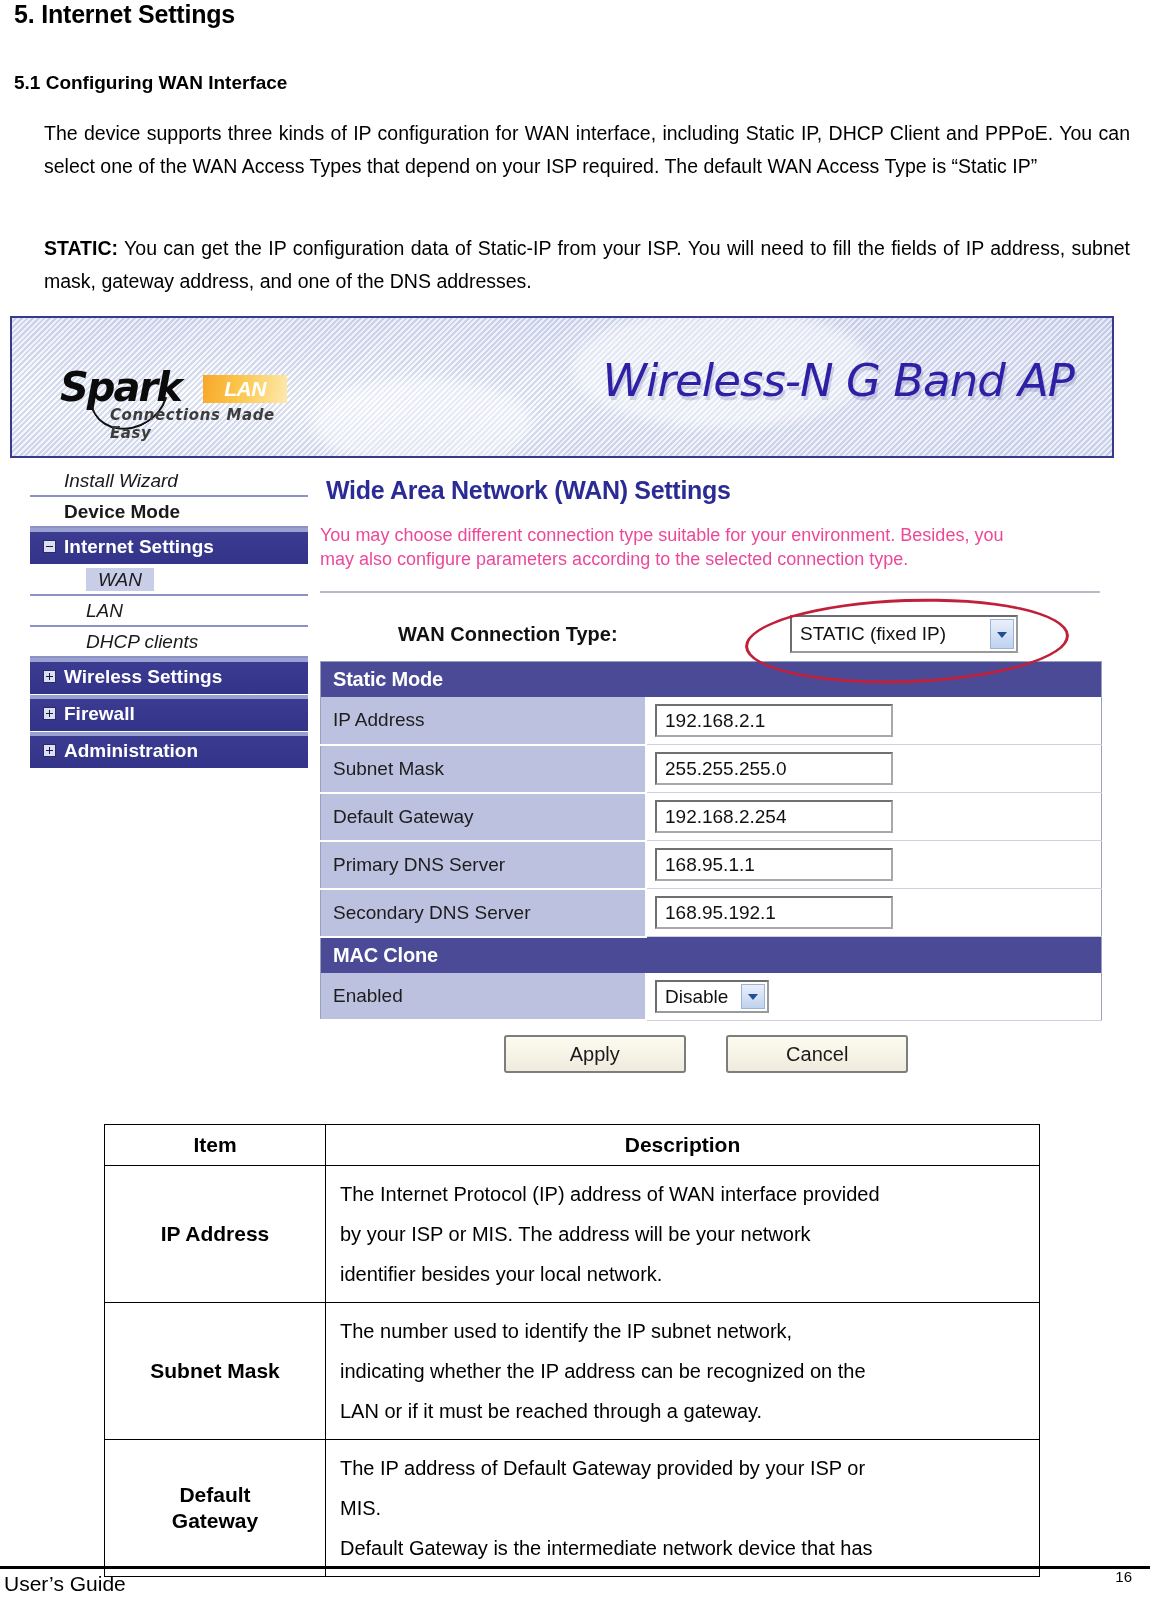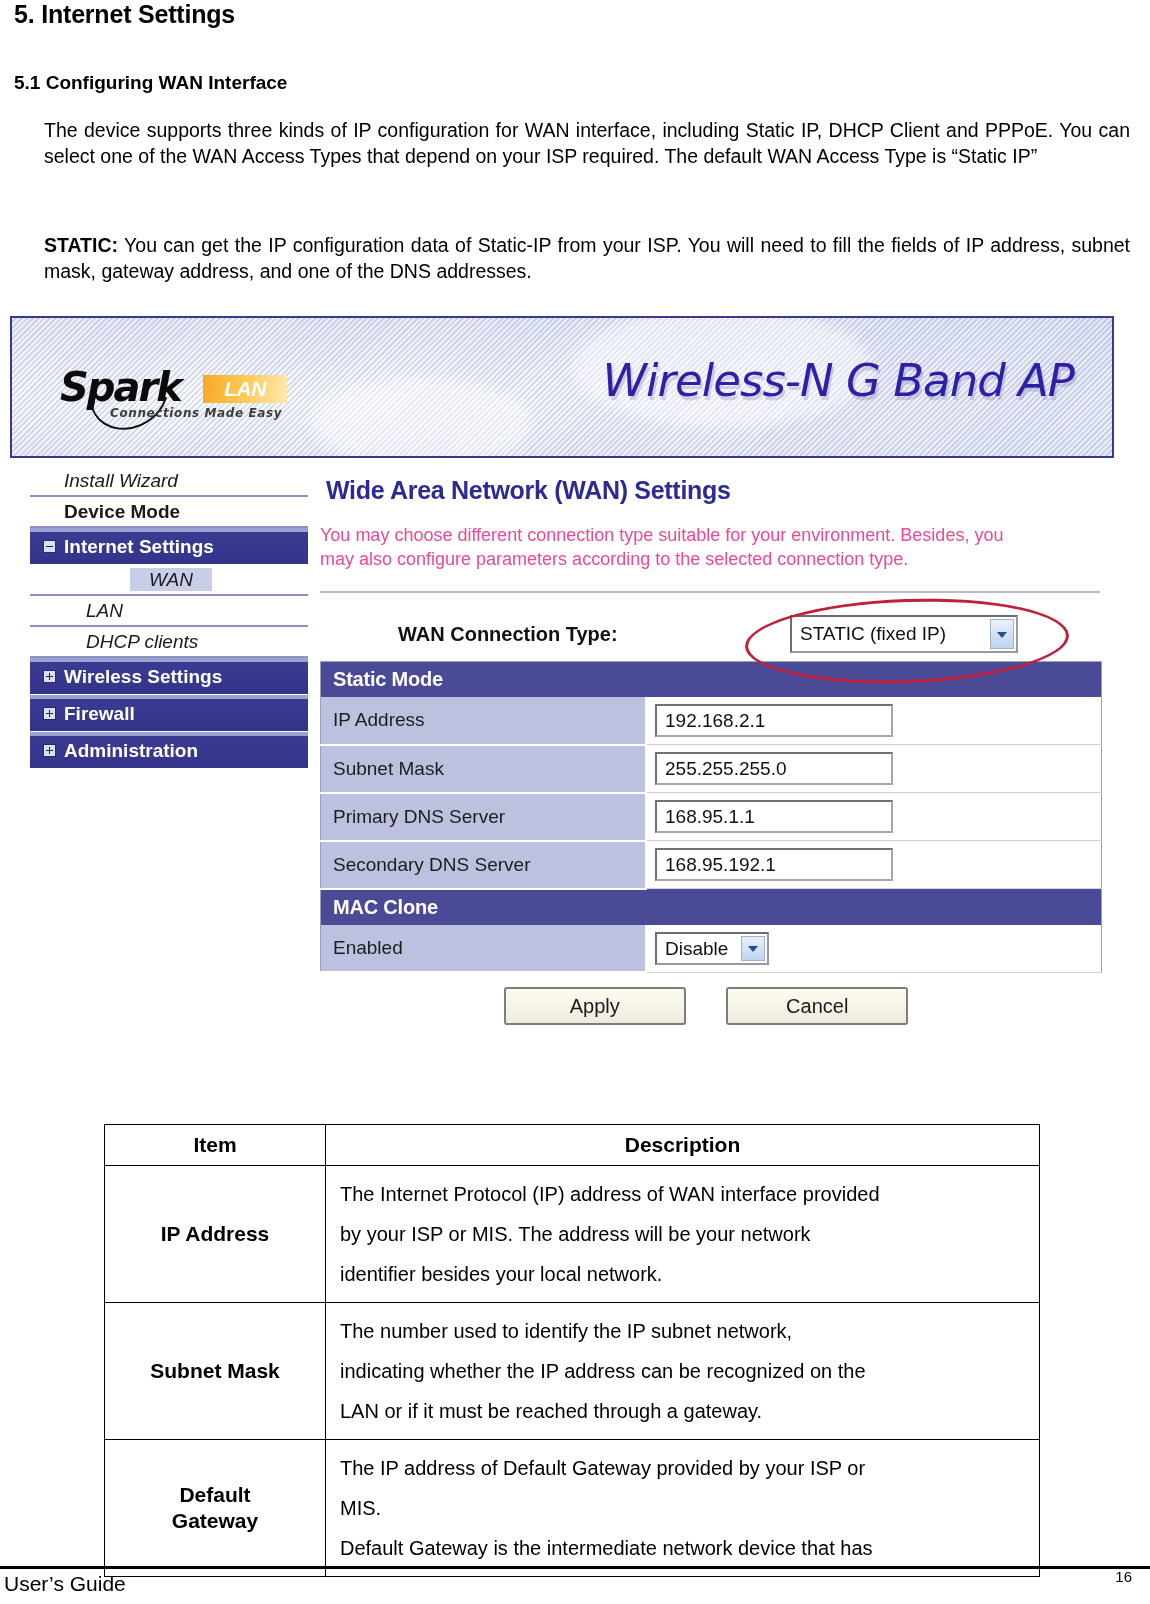--- a/index.html
+++ b/index.html
@@ -30,21 +30,21 @@
     left: 14px;
     top: 72px;
     font-size: 19px;
     font-weight: bold;
   }
   .doc-p {
     position: absolute;
     left: 44px;
     width: 1086px;
     font-size: 19.5px;
-    line-height: 26px;
+    line-height: 33px;
     text-align: justify;
     color: #000;
   }
   .doc-p.p1 { top: 117px; }
   .doc-p.p2 { top: 232px; }
   .doc-p b { font-weight: bold; }
 
   
   .router-shot {
     position: absolute;
@@ -117,21 +117,21 @@
     border: 2px solid #111;
     border-radius: 50%;
     transform: rotate(-32deg);
     border-right-color: transparent;
     border-top-color: transparent;
   }
   .logo-tag {
     position: absolute;
     left: 50px;
     top: 44px;
-    font-size: 12px;
+    font-size: 15px;
     font-weight: bold;
     font-style: italic;
     color: #3c3c3c;
     letter-spacing: 0.6px;
     font-family: "DejaVu Sans", sans-serif;
   }
   .banner-title {
     position: absolute;
     right: 38px;
     top: 36px;
@@ -172,22 +172,21 @@
   .nav-sub {
     height: 31px;
     line-height: 29px;
     padding-left: 56px;
     font-style: italic;
     border-bottom: 2px solid #8c93c4;
     background: #ffffff;
   }
   .nav-sub .hl {
     background: #c8cde8;
-    padding: 1px 19px;
-    margin-left: 44px;
+    padding: 1px 12px;
   }
   .nav-group {
     height: 37px;
     line-height: 37px;
     padding-left: 34px;
     font-weight: bold;
     color: #ffffff;
     background: linear-gradient(#9aa0cf 0%, #9aa0cf 10%, #3b3b92 11%, #33338a 100%);
     border-bottom: 1px solid #ffffff;
   }
@@ -513,20 +512,26 @@
       <tr>
         <td class="lbl">IP Address</td>
         <td class="val">
           <span class="text-input">192.168.2.1</span>
         </td>
       </tr>
       <tr>
         <td class="lbl">Subnet Mask</td>
         <td class="val">
           <span class="text-input">255.255.255.0</span>
+        </td>
+      </tr>
+      <tr>
+        <td class="lbl">Default Gateway</td>
+        <td class="val">
+          <span class="text-input">192.168.2.254</span>
         </td>
       </tr>
       <tr>
         <td class="lbl">Primary DNS Server</td>
         <td class="val">
           <span class="text-input">168.95.1.1</span>
         </td>
       </tr>
       <tr>
         <td class="lbl">Secondary DNS Server</td>

